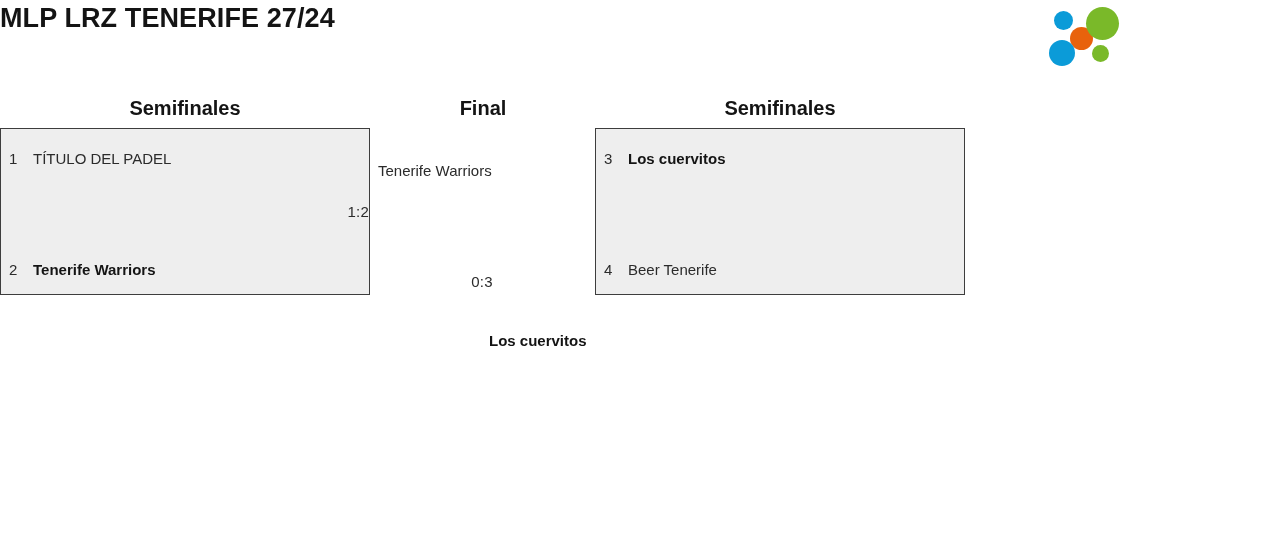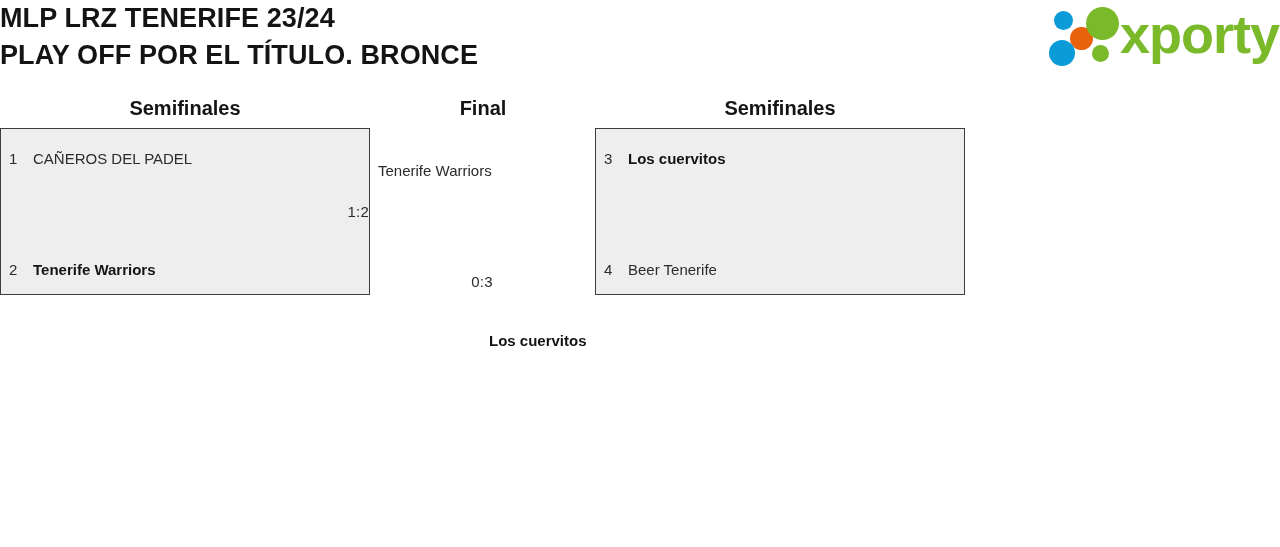--- a/index.html
+++ b/index.html
@@ -177,47 +177,45 @@
     letter-spacing: 0.2px;
     margin-top: 27px;
   }
 </style>
 </head>
 <body>
 
 <div class="header">
 
   <div class="title-block">
-    <div class="title-line line1">MLP LRZ TENERIFE 23/24</div>
-    <div class="title-line line2">PLAY OFF POR EL TÍTULO. BRONCE</div>
+    <div class="title-line line1">MLP LRZ TENERIFE 27/24</div>
   </div>
 
   <div class="logo">
     <div class="logo-marks">
       <span class="dot dot-blue-sm"></span>
       <span class="dot dot-orange"></span>
       <span class="dot dot-blue-lg"></span>
       <span class="dot dot-green-lg"></span>
       <span class="dot dot-green-sm"></span>
     </div>
-    <div class="logo-word">xporty</div>
   </div>
 
 </div>
 
 <div class="bracket">
 
   <div class="round-title left">Semifinales</div>
   <div class="round-title center">Final</div>
   <div class="round-title right">Semifinales</div>
 
   <div class="match-box left">
     <div class="team-row top">
       <span class="seed">1</span>
-      <span class="team-name">CAÑEROS DEL PADEL</span>
+      <span class="team-name">TÍTULO DEL PADEL</span>
     </div>
     <div class="score">1:2</div>
     <div class="team-row bottom">
       <span class="seed">2</span>
       <span class="team-name winner">Tenerife Warriors</span>
     </div>
   </div>
 
   <div class="match-box right">
     <div class="team-row top">

